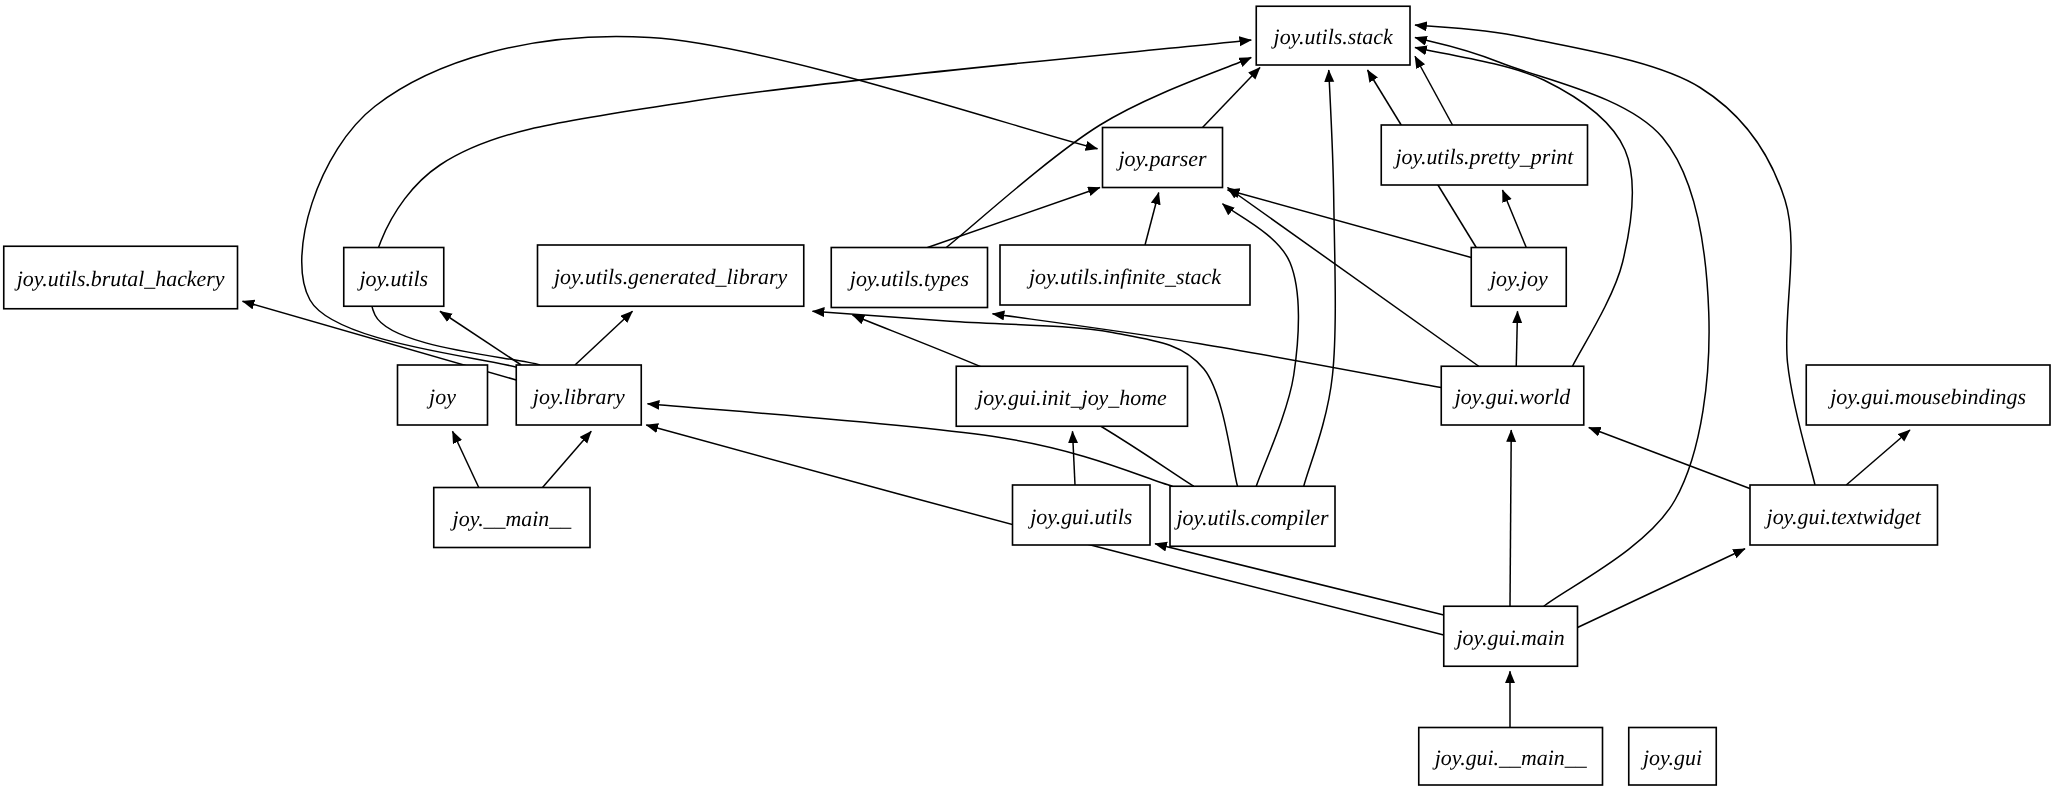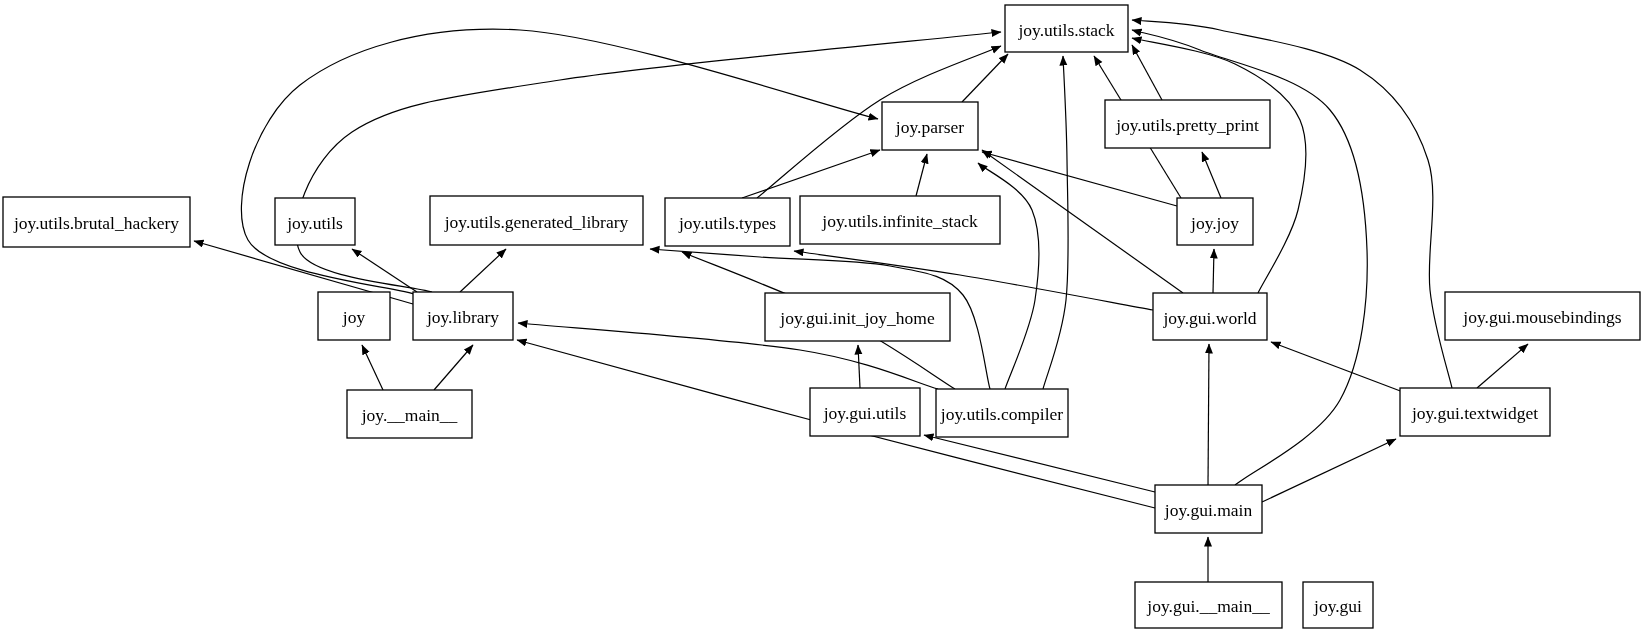--- a/index.html
+++ b/index.html
@@ -6,20 +6,21 @@
     margin: 0;
     padding: 0;
     background: #ffffff;
   }
   #canvas-wrap {
     position: relative;
     width: 1648px;
     height: 635px;
     background: #ffffff;
     overflow: hidden;
+    font-style: italic;
   }
   svg text {
     font-family: "Liberation Serif", "DejaVu Serif", serif;
     font-size: 17.5px;
     fill: #000000;
   }
   svg .node-box {
     fill: #ffffff;
     stroke: #000000;
     stroke-width: 1.3;

